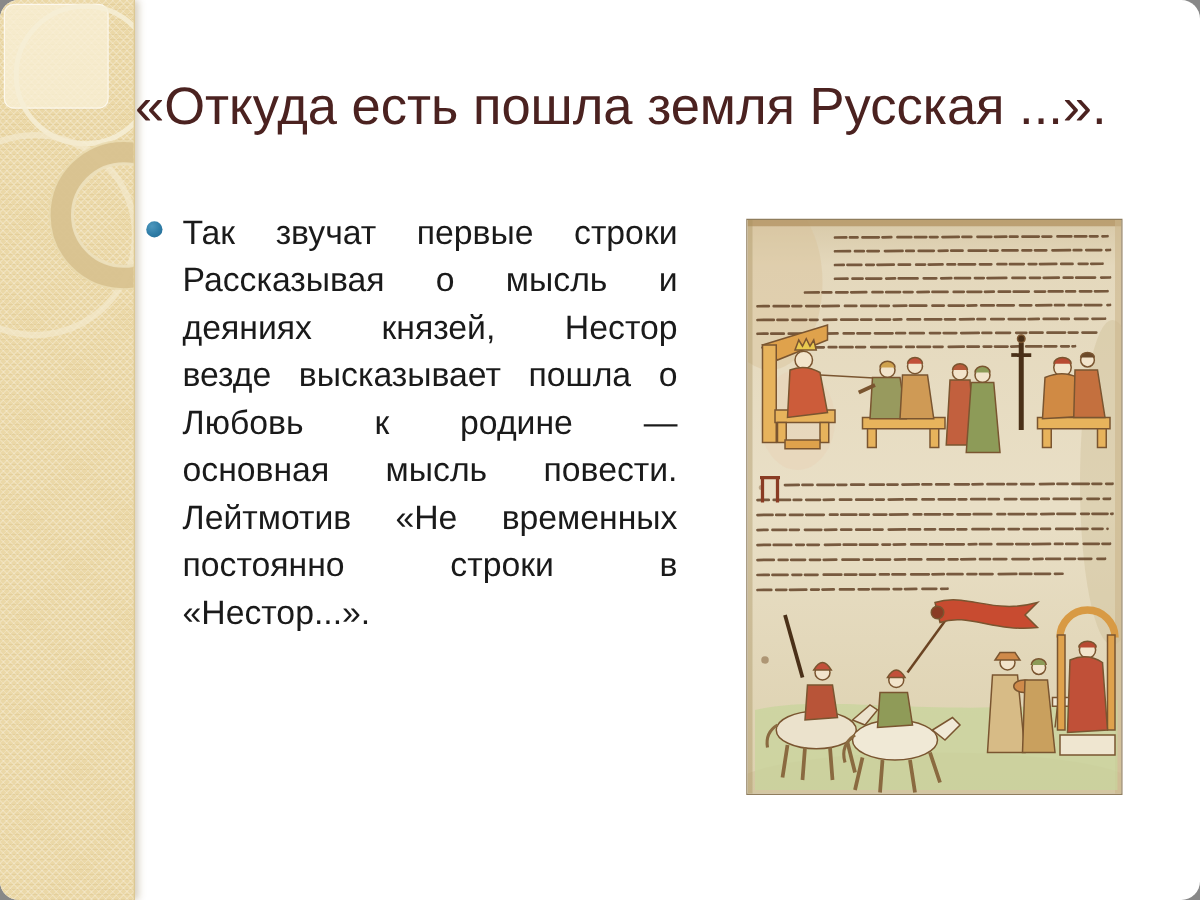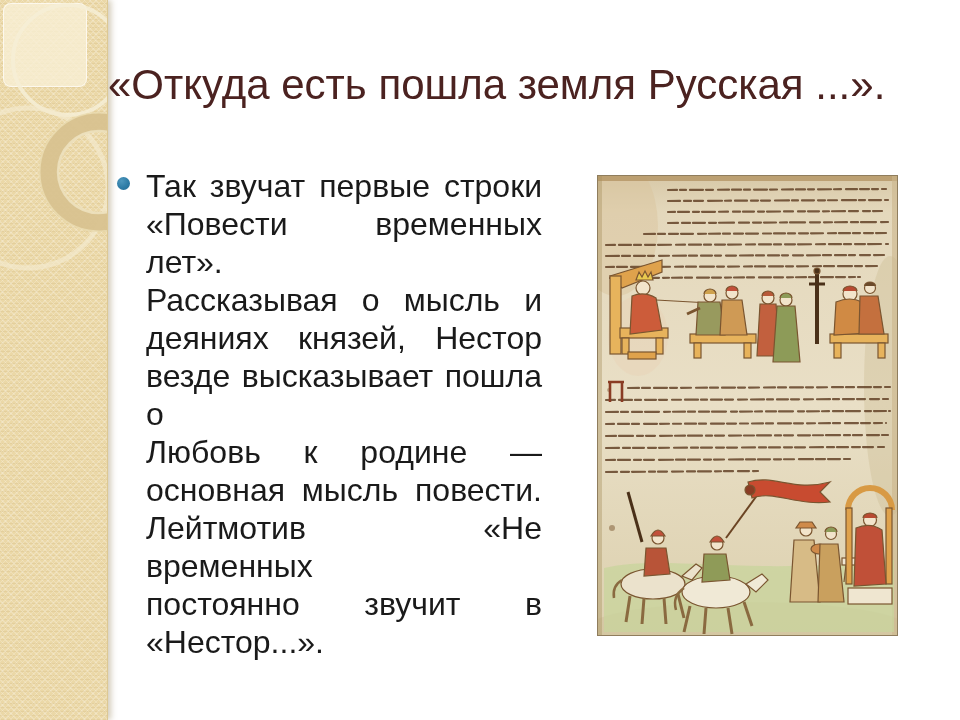--- a/index.html
+++ b/index.html
@@ -1,19 +1,20 @@
 <!DOCTYPE html>
 <html lang="ru"><head>
 <meta charset="utf-8">
 <style>
   html,body{margin:0;padding:0;background:#888;}
   .slide{
     position:relative;width:960px;height:720px;margin:0 auto;
     background:#ffffff;overflow:hidden;
     font-family:"Liberation Sans","DejaVu Sans",sans-serif;
+    border-radius:15px;
   }
   
   .band{
     position:absolute;left:0;top:0;width:107px;height:720px;overflow:hidden;
     background:
       repeating-linear-gradient(45deg, rgba(255,255,255,.20) 0 1px, transparent 1px 4px),
       repeating-linear-gradient(-45deg, rgba(255,255,255,.20) 0 1px, transparent 1px 4px),
       repeating-linear-gradient(0deg, rgba(196,168,106,.18) 0 1px, transparent 1px 4px),
       #ebd8a7;
     border-right:1px solid #dcc globalization;
@@ -32,21 +33,21 @@
     font-size:42px;font-weight:400;line-height:50px;color:#4b2220;
     white-space:nowrap;letter-spacing:0;
   }
   
   .bullet{
     position:absolute;left:117px;top:177px;width:13px;height:13px;border-radius:50%;
     background:radial-gradient(circle at 35% 30%, #4d97bd 0%, #2e7ca6 55%, #236a92 100%);
   }
   .body-text{
     position:absolute;left:146px;top:167px;width:396px;
-    font-size:32px;line-height:38px;color:#1a1a1a;
+    font-size:27px;line-height:38px;color:#1a1a1a;
   }
   .body-text .line{text-align:justify;text-align-last:justify;}
   .body-text .line.last{text-align-last:left;}
   
   .figure{
     position:absolute;left:597px;top:175px;width:299px;height:459px;
     border:1px solid #8f7d5d;box-sizing:content-box;
     box-shadow:inset 0 0 20px rgba(90,70,40,.30);
   }
   .figure svg{display:block;width:100%;height:100%;}
@@ -67,28 +68,27 @@
     </svg>
   </div>
 
   <h1 class="title">«Откуда есть пошла земля Русская ...».</h1>
 
   <span class="bullet"></span>
 
   <div class="body-text">
 
   <div class="line">Так звучат первые строки</div>
-      <div class="line">«Повести временных лет».</div>
       <div class="line">Рассказывая о мысль и</div>
       <div class="line">деяниях князей, Нестор</div>
       <div class="line">везде высказывает пошла о</div>
       <div class="line">Любовь к родине —</div>
       <div class="line">основная мысль повести.</div>
       <div class="line">Лейтмотив «Не временных</div>
-      <div class="line">постоянно звучит в</div>
+      <div class="line">постоянно строки в</div>
       <div class="line last">«Нестор...».</div>
     </div>
 
   <div class="figure" title="Old chronicle manuscript page: Old Cyrillic handwriting with two medieval miniatures — a crowned prince receiving envoys, and horsemen with a red banner before a seated prince">
     <svg viewBox="0 0 299 459" preserveAspectRatio="none">
       <defs>
         <linearGradient id="parch" x1="0" y1="0" x2="0" y2="1">
           <stop offset="0" stop-color="#d8c9a8"></stop>
           <stop offset="0.08" stop-color="#e4d8bc"></stop>
           <stop offset="0.5" stop-color="#e9dfc6"></stop>

